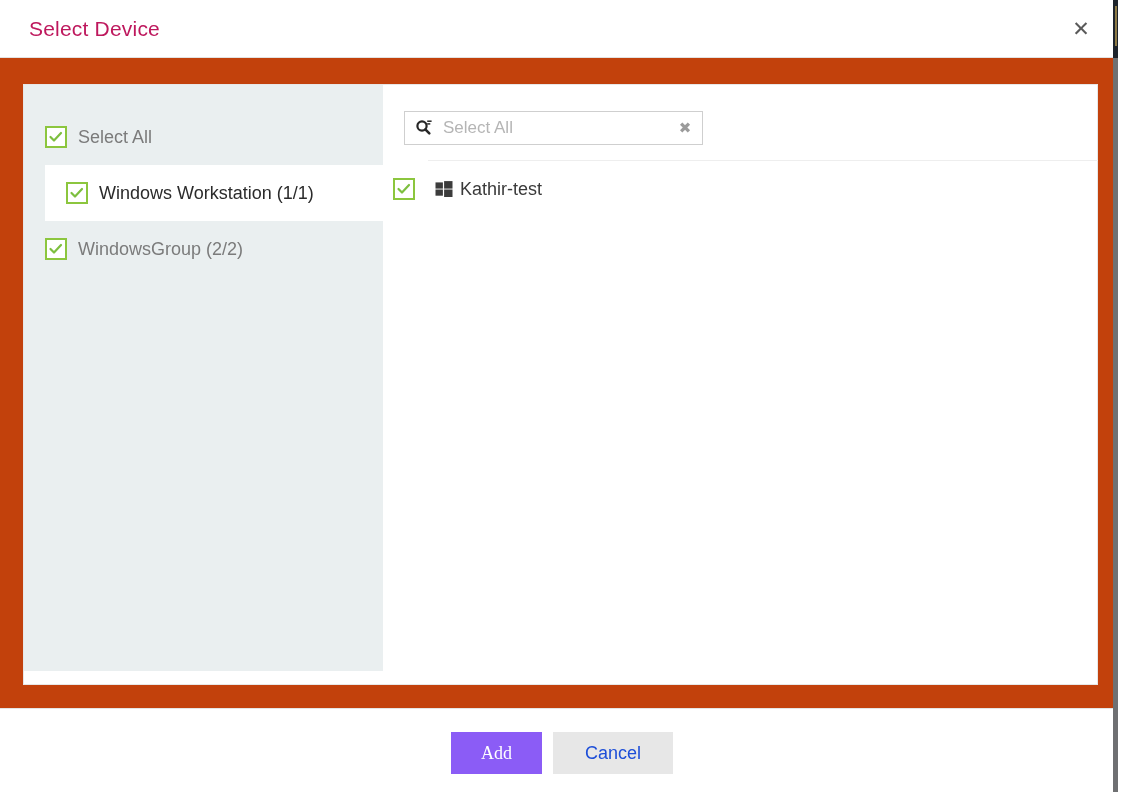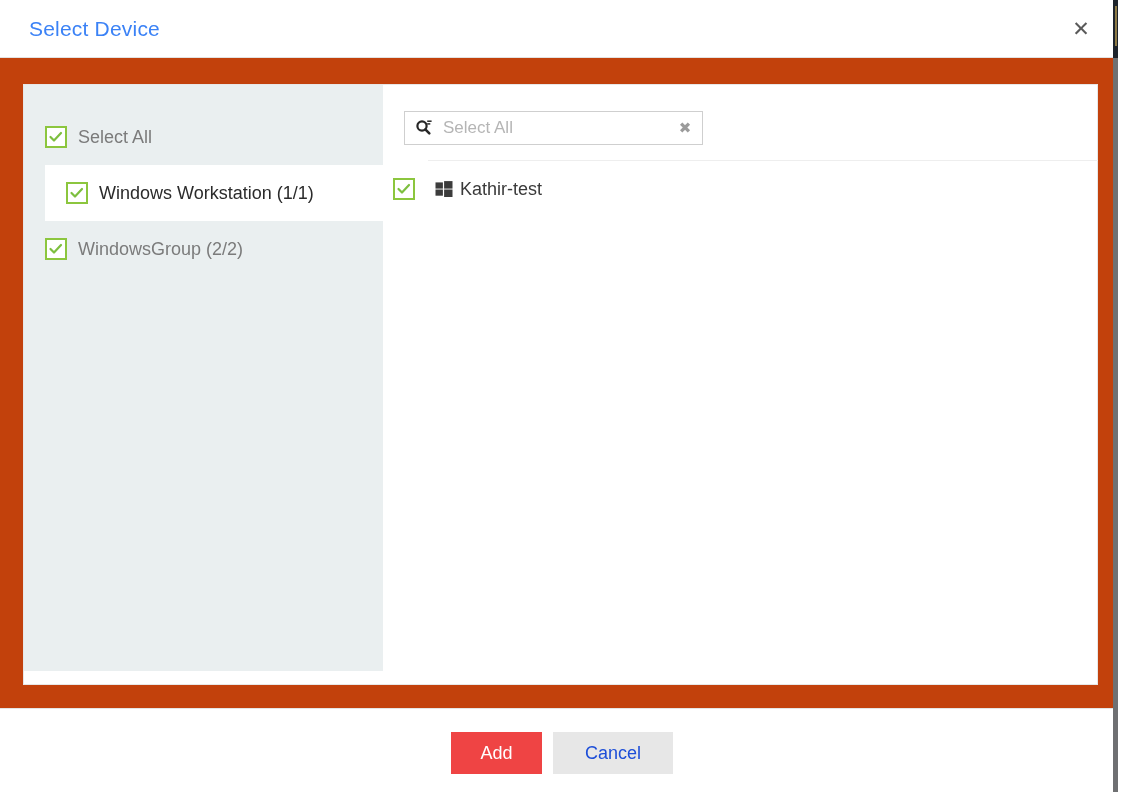--- a/index.html
+++ b/index.html
@@ -63,21 +63,21 @@
     border-bottom: 1px solid #e2e2e2;
     box-sizing: border-box;
     background: #ffffff;
   }
   .dialog-title {
     position: absolute;
     left: 29px;
     top: 15px;
     font-size: 21px;
     line-height: 28px;
-    color: #3b82f6;
+    color: #be185d;
     font-weight: normal;
     letter-spacing: 0.2px;
   }
   .close-button {
     position: absolute;
     right: 24px;
     top: 16px;
     width: 26px;
     height: 26px;
     cursor: pointer;
@@ -264,22 +264,23 @@
   .btn {
     height: 42px;
     min-width: 91px;
     border: none;
     font-size: 18px;
     font-family: "Liberation Sans", sans-serif;
     cursor: pointer;
     padding: 0 18px;
   }
   .btn-primary {
-    background: #ef4444;
+    background: #8b5cf6;
     color: #ffffff;
+    font-family: Liberation Serif, serif;
   }
   .btn-secondary {
     background: #e7e7e7;
     color: #1d4ed8;
     min-width: 120px;
   }
 </style>
 </head>
 <body>
 

